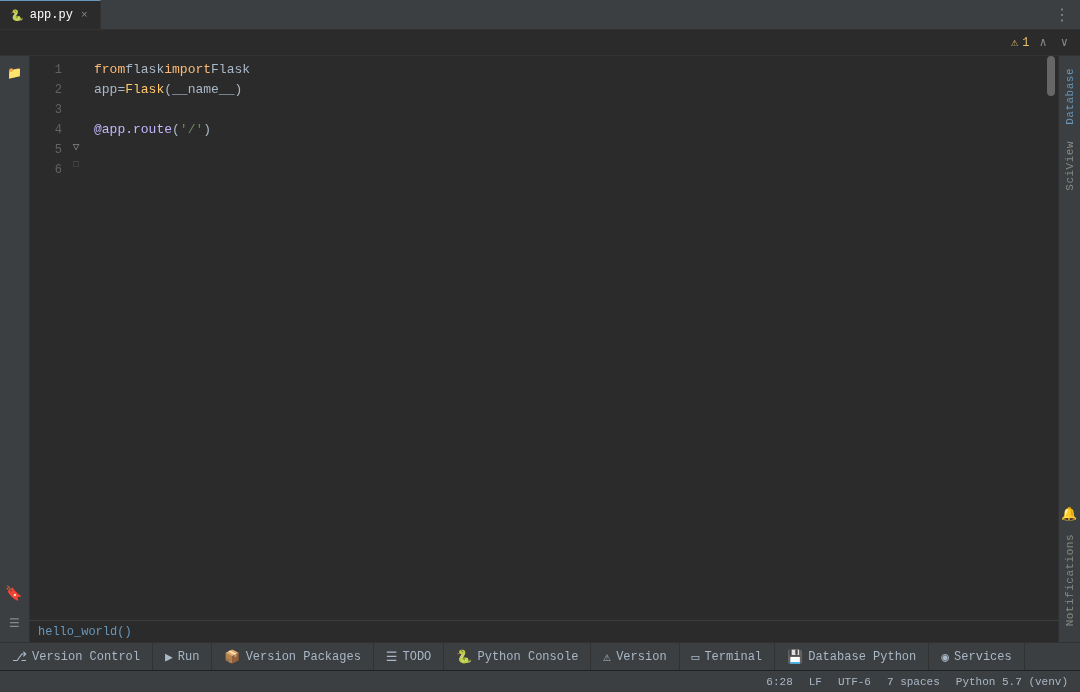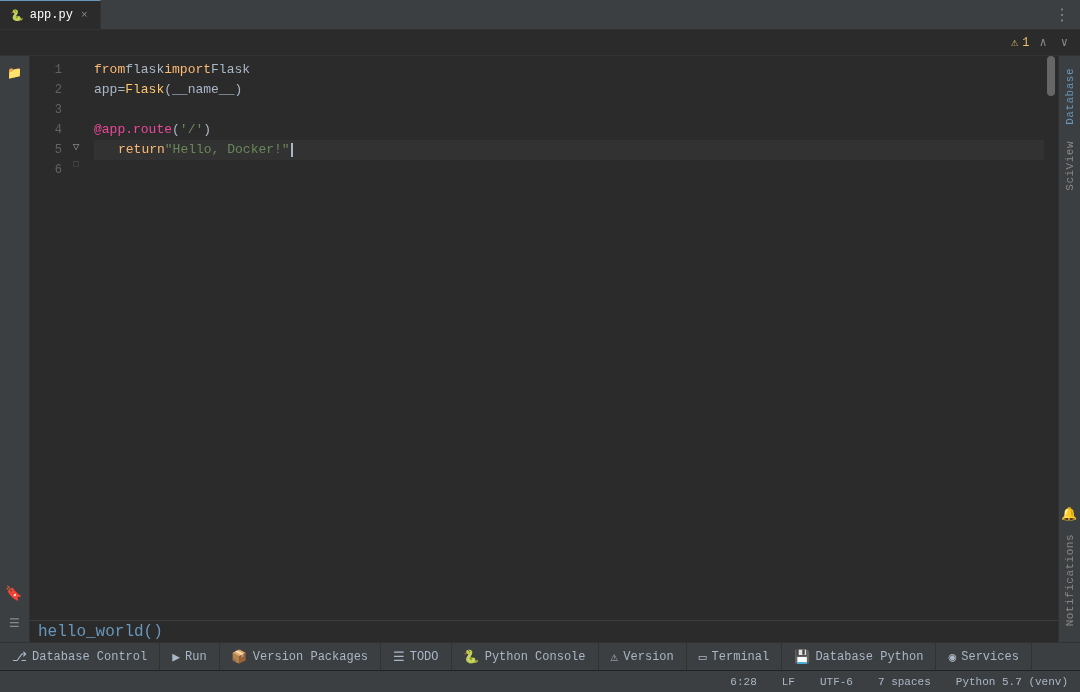--- a/index.html
+++ b/index.html
@@ -169,21 +169,21 @@
       display: flex;
       align-items: center;
       min-height: 20px;
       position: relative;
     }
 
     
     .kw { color: #fdba74; }
     .fn { color: #ffc66d; }
     .str { color: #6a8759; }
-    .decorator { color: #ec4899; }
+    .decorator { color: #c4b5fd; }
     .paren { color: #a9b7c6; }
     .var { color: #a9b7c6; }
     .op { color: #a9b7c6; }
     .cursor-line { background: #323232; }
 
     
     .scrollbar-area {
       width: 14px;
       background: #2b2b2b;
       position: relative;
@@ -225,21 +225,21 @@
     
     .gutter-area {
       height: 22px;
       background: #2b2b2b;
       border-top: 1px solid #3c3f41;
       display: flex;
       align-items: center;
       padding: 4px 8px;
       flex-shrink: 0;
       color: #888;
-      font-size: 16px;
+      font-size: 12px;
     }
     .breadcrumb-item {
       color: #6897bb;
       cursor: pointer;
     }
 
     
     .bottom-toolbar {
       height: 28px;
       background: #3c3f41;
@@ -267,21 +267,21 @@
     
     .status-bar {
       height: 22px;
       background: #3c3f41;
       border-top: 1px solid #222;
       display: flex;
       align-items: center;
       justify-content: flex-end;
       padding: 0 12px;
       flex-shrink: 0;
-      gap: 25px;
+      gap: 16px;
       font-size: 11px;
       color: #a9b7c6;
     }
     .status-item {
       cursor: pointer;
     }
 
     
     .notif-bell {
       color: #e8bf6a;
@@ -376,26 +376,20 @@
         <div class="code-line">&nbsp;</div>
 
         <div class="code-line">
           <span class="decorator">@app.route</span>
             <span class="paren">(</span>
             <span class="str">'/'</span>
             <span class="paren">)</span>
         </div>
 
 
-        <div class="code-line cursor-line">
-          <span style="display:inline-block;width:24px;"></span>
-            <span class="kw">return </span>
-            <span class="str">"Hello, Docker!"</span>
-            <span style="display:inline-block;width:2px;height:14px;background:#a9b7c6;vertical-align:middle;margin-left:1px;"></span>
-        </div>
       </div>
 
       <div class="scrollbar-area">
         <div class="scrollbar-thumb"></div>
       </div>
     </div>
 
     <div class="gutter-area">
       <span class="breadcrumb-item">hello_world()</span>
     </div>
@@ -407,21 +401,21 @@
     <span style="margin-top:auto;margin-bottom:8px;display:flex;flex-direction:column;align-items:center;gap:4px;">
       <span class="notif-bell">🔔</span>
       <span class="right-panel-label">Notifications</span>
     </span>
   </div>
 </div>
 
 <div class="bottom-toolbar">
   <div class="bottom-tool-item">
     <span class="tool-icon">⎇</span>
-    <span>Database Control</span>
+    <span>Version Control</span>
   </div>
   <div class="bottom-tool-item">
     <span class="tool-icon">▶</span>
     <span>Run</span>
   </div>
   <div class="bottom-tool-item">
     <span class="tool-icon">📦</span>
     <span>Version Packages</span>
   </div>
   <div class="bottom-tool-item">

